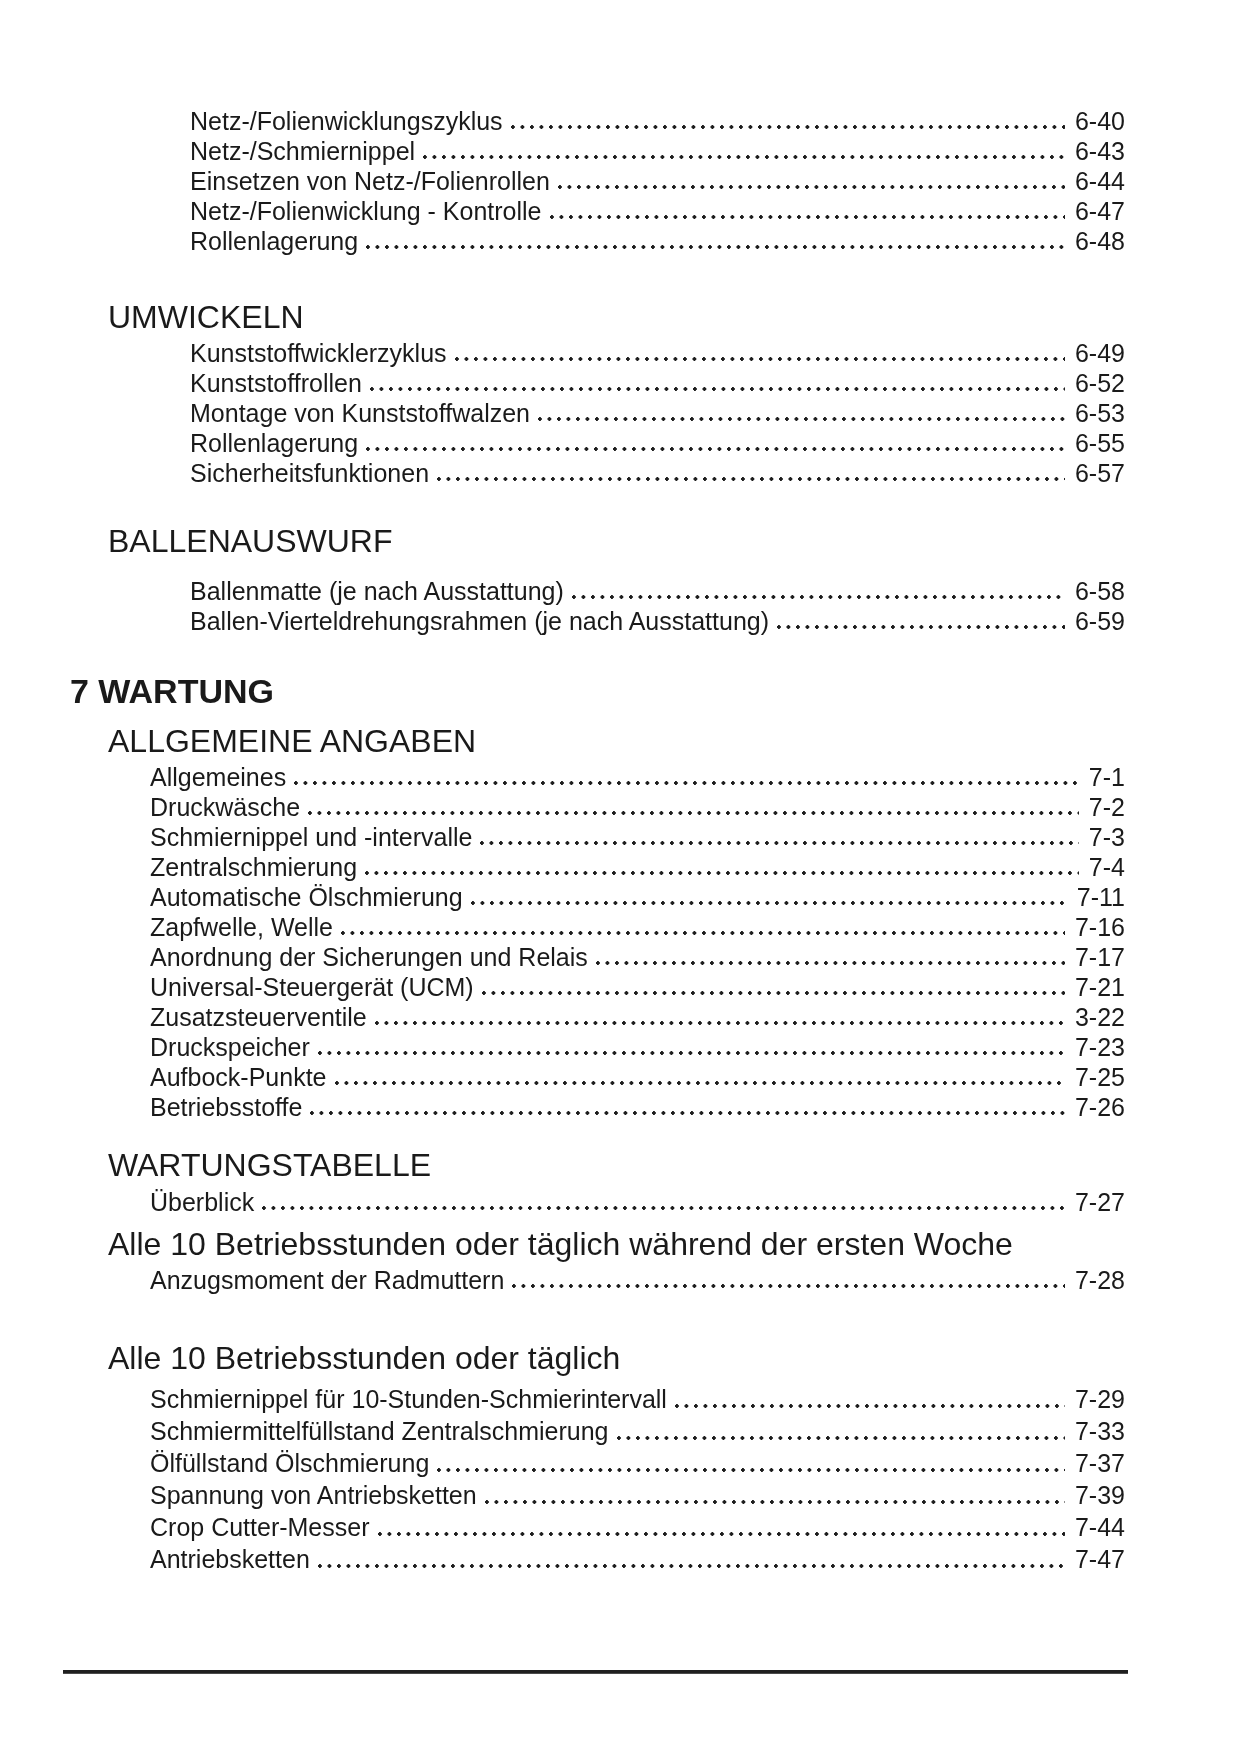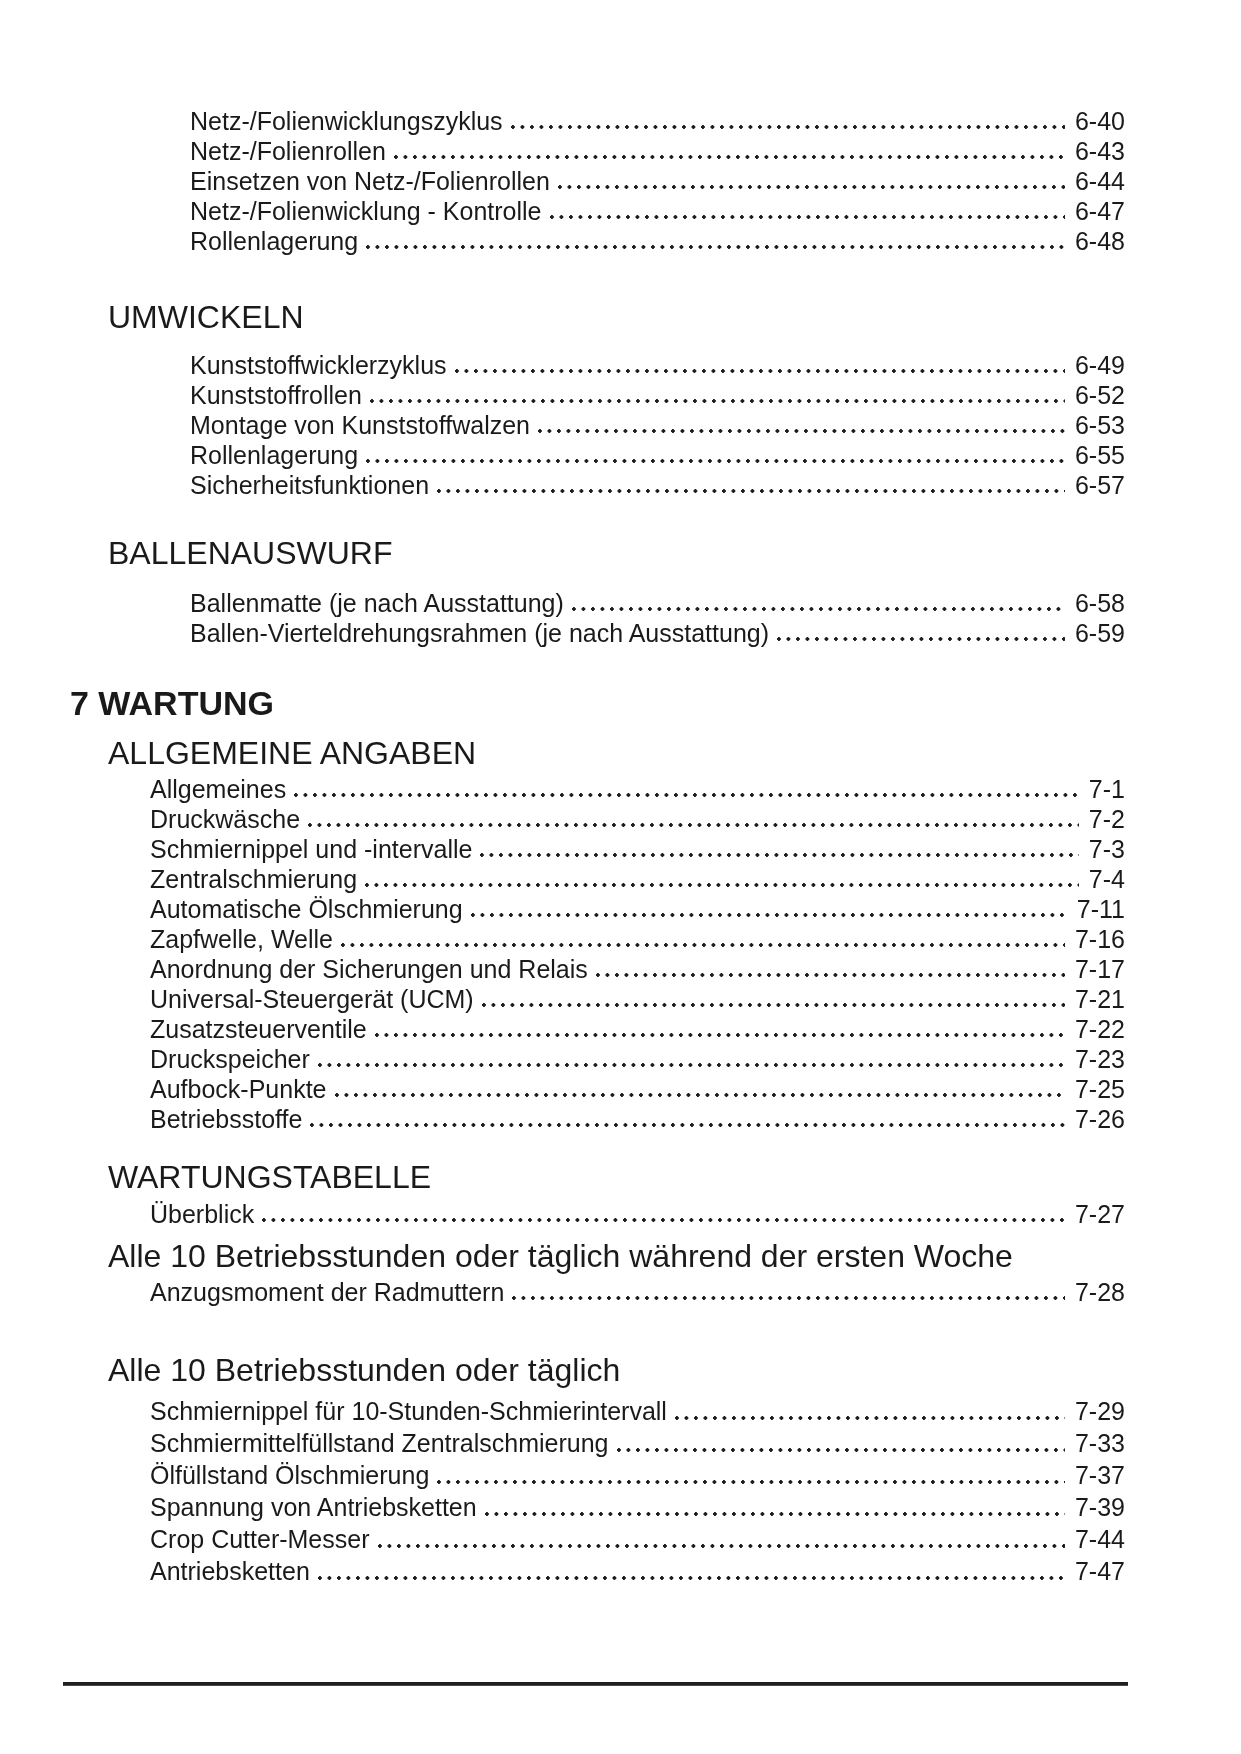--- a/index.html
+++ b/index.html
@@ -63,21 +63,21 @@
 
 <div class="page">
 
   <div class="group g6" style="margin-top:106px">
     <div class="row">
         <span class="lbl">Netz-/Folienwicklungszyklus</span>
         <span class="dots"></span>
         <span class="pg">6-40</span>
       </div>
     <div class="row">
-        <span class="lbl">Netz-/Folienrollen</span>
+        <span class="lbl">Netz-/Schmiernippel</span>
         <span class="dots"></span>
         <span class="pg">6-43</span>
       </div>
     <div class="row">
         <span class="lbl">Einsetzen von Netz-/Folienrollen</span>
         <span class="dots"></span>
         <span class="pg">6-44</span>
       </div>
     <div class="row">
         <span class="lbl">Netz-/Folienwicklung - Kontrolle</span>
@@ -86,21 +86,21 @@
       </div>
     <div class="row">
         <span class="lbl">Rollenlagerung</span>
         <span class="dots"></span>
         <span class="pg">6-48</span>
       </div>
   </div>
 
   <div class="h2" style="margin-top:42px">UMWICKELN</div>
 
-  <div class="group g6" style="margin-top:14px">
+  <div class="group g6" style="margin-top:2px">
     <div class="row">
         <span class="lbl">Kunststoffwicklerzyklus</span>
         <span class="dots"></span>
         <span class="pg">6-49</span>
       </div>
     <div class="row">
         <span class="lbl">Kunststoffrollen</span>
         <span class="dots"></span>
         <span class="pg">6-52</span>
       </div>
@@ -177,21 +177,21 @@
         <span class="pg">7-17</span>
       </div>
     <div class="row">
         <span class="lbl">Universal-Steuergerät (UCM)</span>
         <span class="dots"></span>
         <span class="pg">7-21</span>
       </div>
     <div class="row">
         <span class="lbl">Zusatzsteuerventile</span>
         <span class="dots"></span>
-        <span class="pg">7-22</span>
+        <span class="pg">3-22</span>
       </div>
     <div class="row">
         <span class="lbl">Druckspeicher</span>
         <span class="dots"></span>
         <span class="pg">7-23</span>
       </div>
     <div class="row">
         <span class="lbl">Aufbock-Punkte</span>
         <span class="dots"></span>
         <span class="pg">7-25</span>

